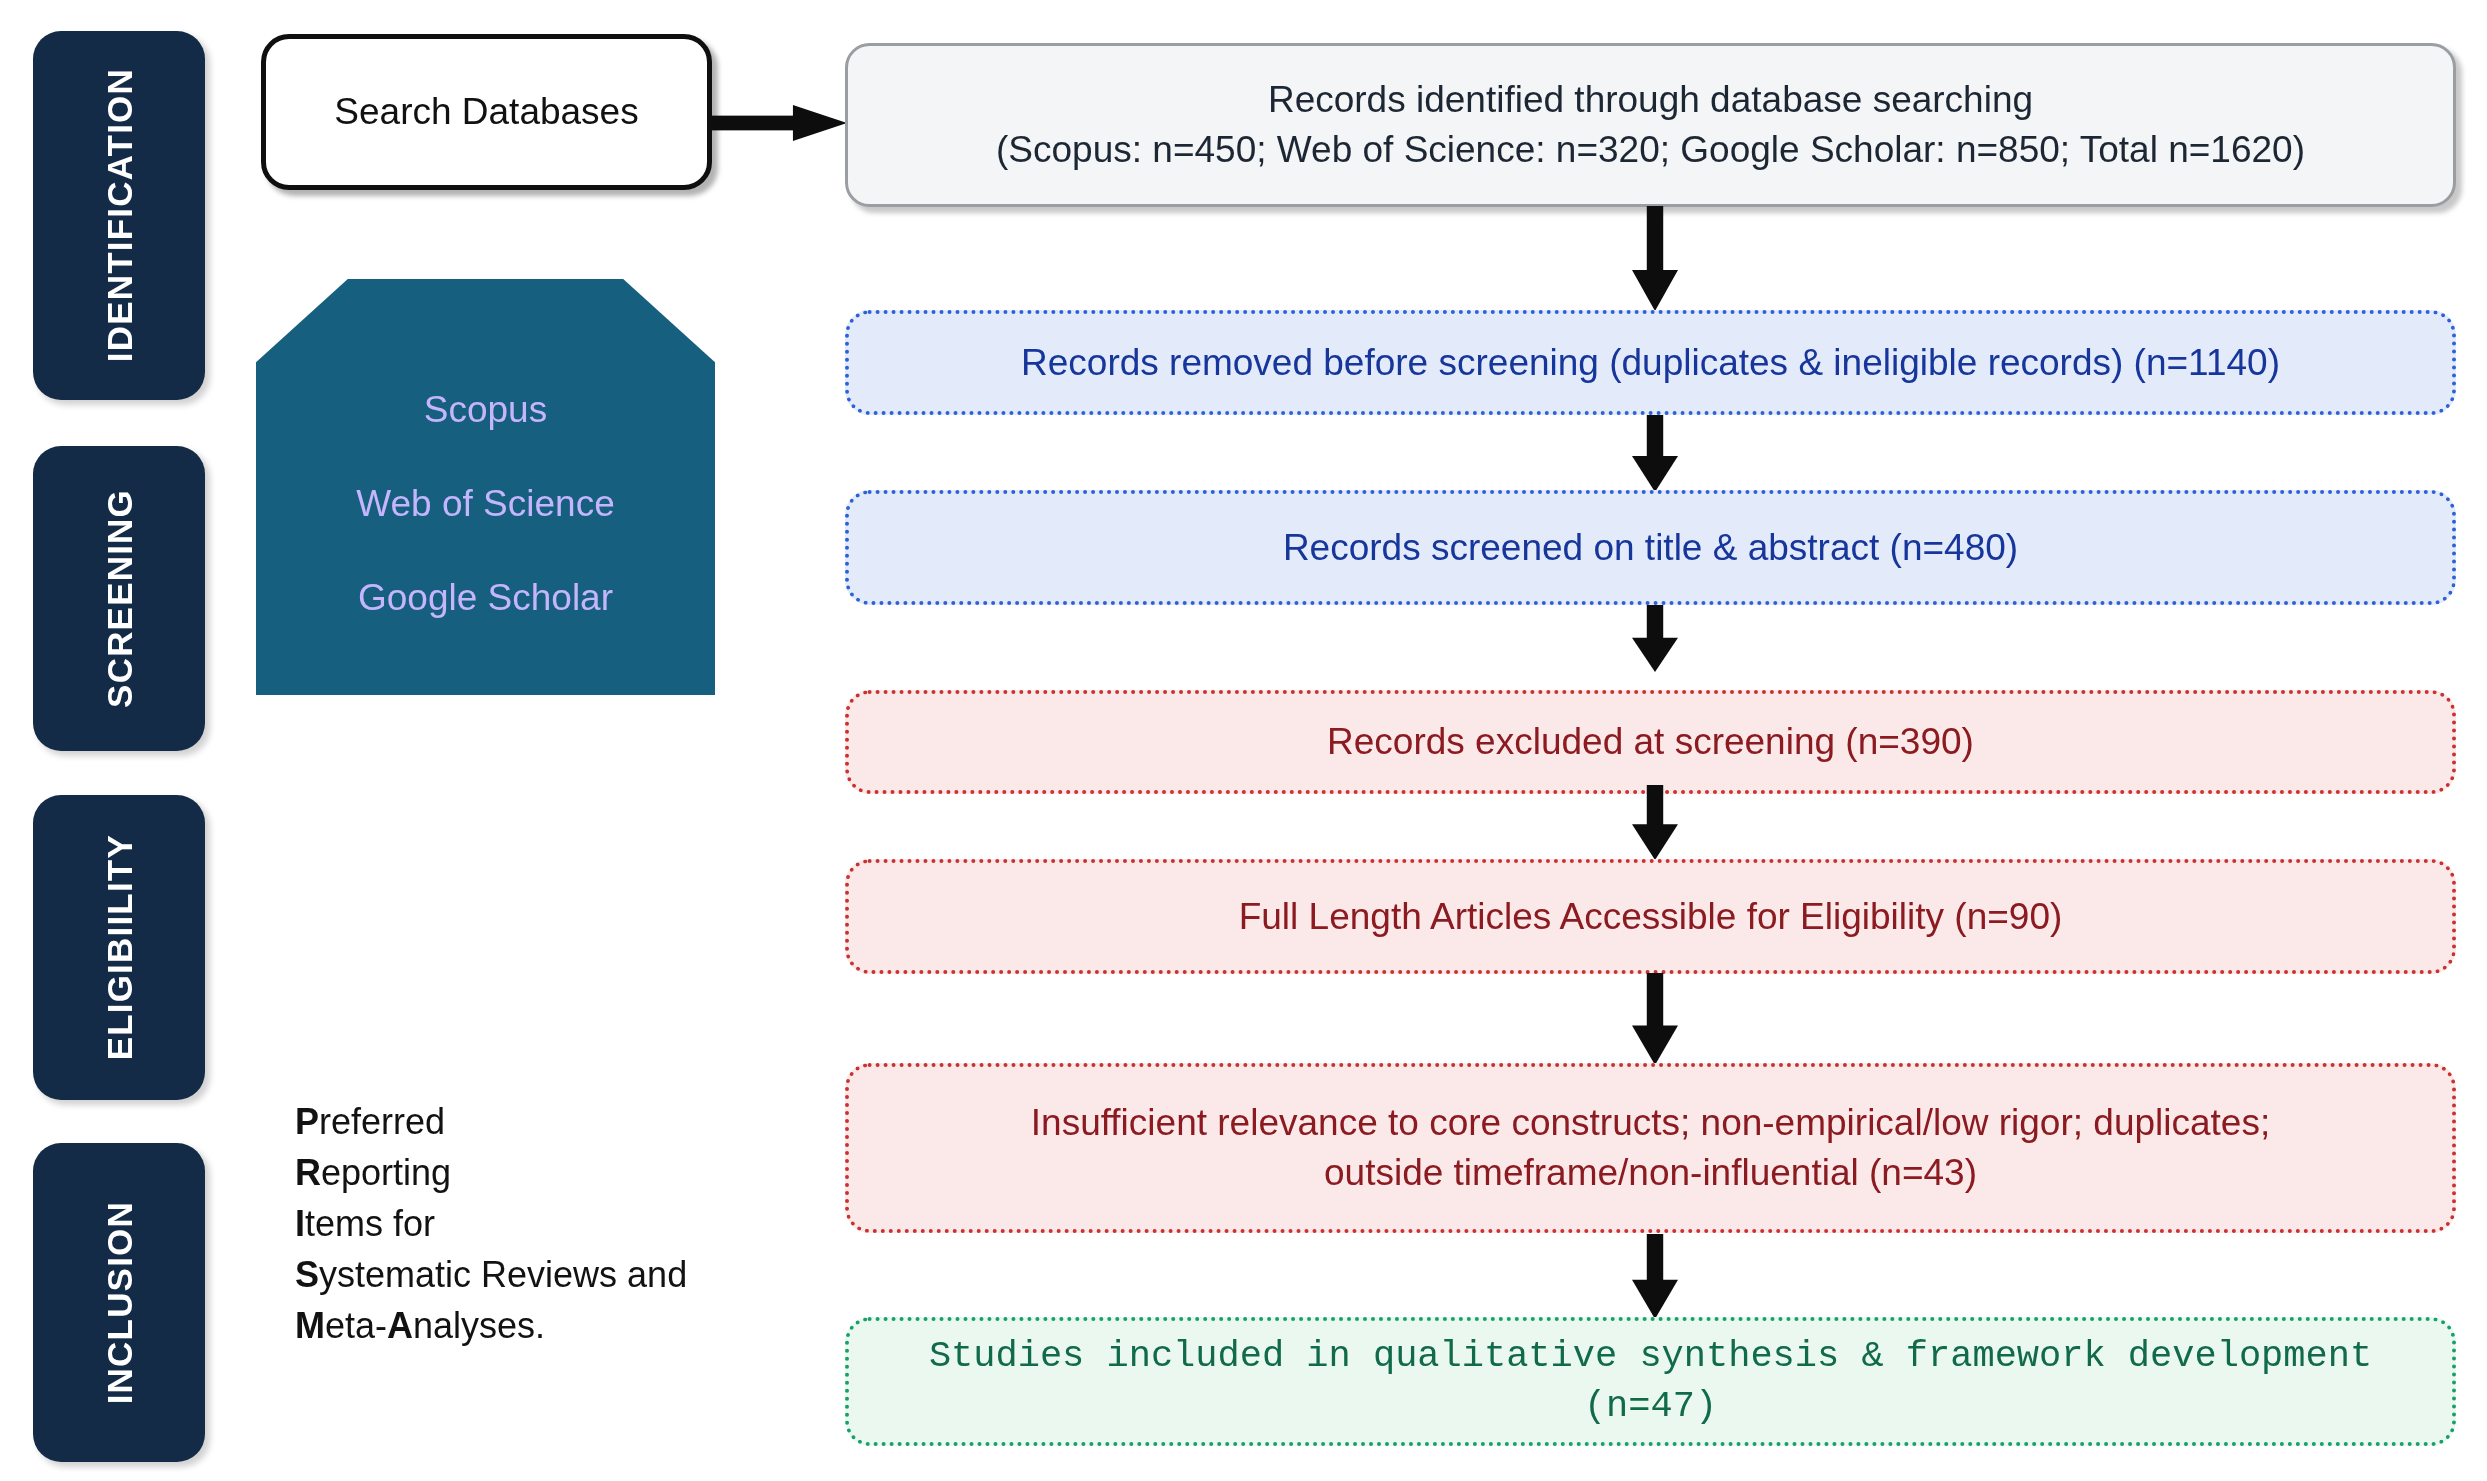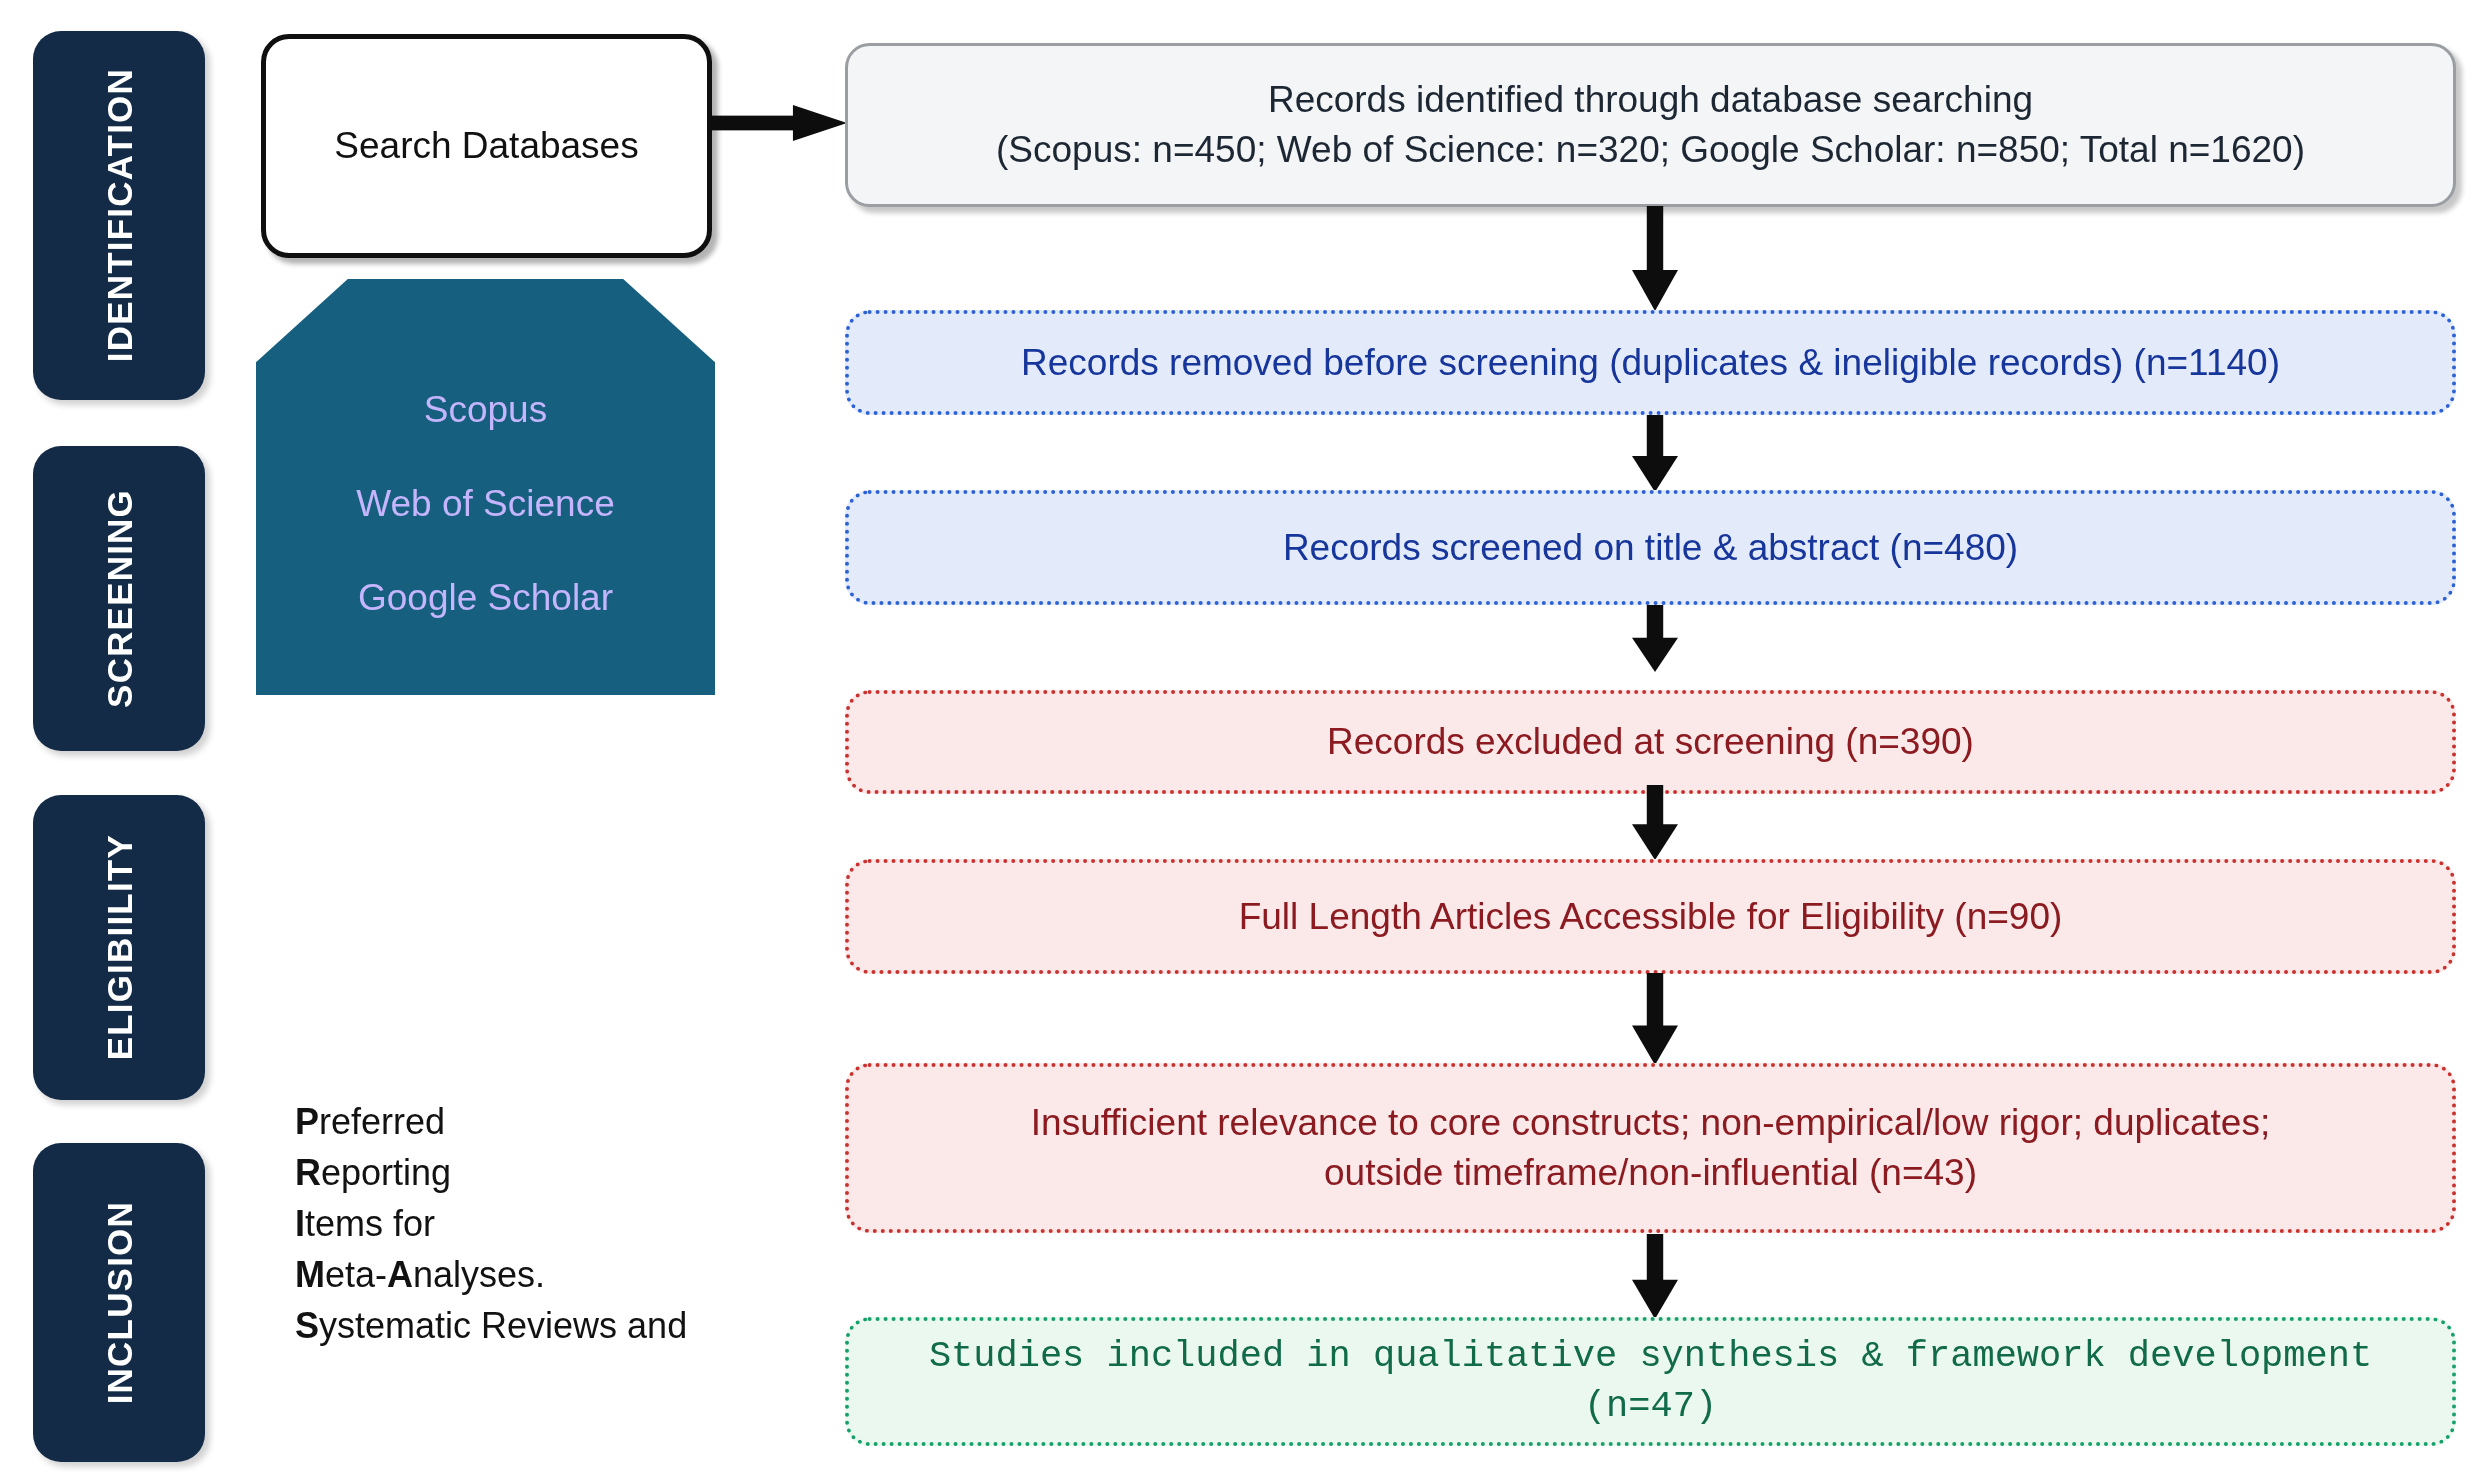--- a/index.html
+++ b/index.html
@@ -46,21 +46,21 @@
   #stage-screening      { left: 33px;  top: 446px;  width: 172px; height: 305px; }
   #stage-eligibility    { left: 33px;  top: 795px;  width: 172px; height: 305px; }
   #stage-inclusion      { left: 33px;  top: 1143px; width: 172px; height: 319px; }
 
   
   #search-databases-box {
     position: absolute;
     left: 261px;
     top: 34px;
     width: 451px;
-    height: 224px;
+    height: 156px;
     background: #ffffff;
     border: 5.7px solid #0f0f0f;
     border-radius: 28px;
     box-shadow: 5.7px 5.7px 4.9px rgba(0,0,0,0.30);
     display: flex;
     align-items: center;
     justify-content: center;
     box-sizing: border-box;
   }
   #search-databases-box .box-text {
@@ -218,22 +218,22 @@
   <div id="databases-pentagon">
     <span class="db-name">Scopus</span>
     <span class="db-name">Web of Science</span>
     <span class="db-name">Google Scholar</span>
   </div>
 
   <div id="prisma-acronym">
     <div class="acro-line"><b>P</b><span>referred</span></div>
     <div class="acro-line"><b>R</b><span>eporting</span></div>
     <div class="acro-line"><b>I</b><span>tems for</span></div>
+    <div class="acro-line"><b>S</b><span>ystematic Reviews and</span></div>
     <div class="acro-line"><b>M</b><span>eta-</span><b>A</b><span>nalyses.</span></div>
-    <div class="acro-line"><b>S</b><span>ystematic Reviews and</span></div>
   </div>
 
   <div class="flow-box" id="box-identified">
     <span class="flow-text">
       <span>Records identified through database searching</span><br>
       <span>(Scopus: n=450; Web of Science: n=320; Google Scholar: n=850; Total n=1620)</span>
     </span>
   </div>
 
   <svg class="v-arrow" id="arrow-1" viewBox="0 0 56 128" preserveAspectRatio="none">

